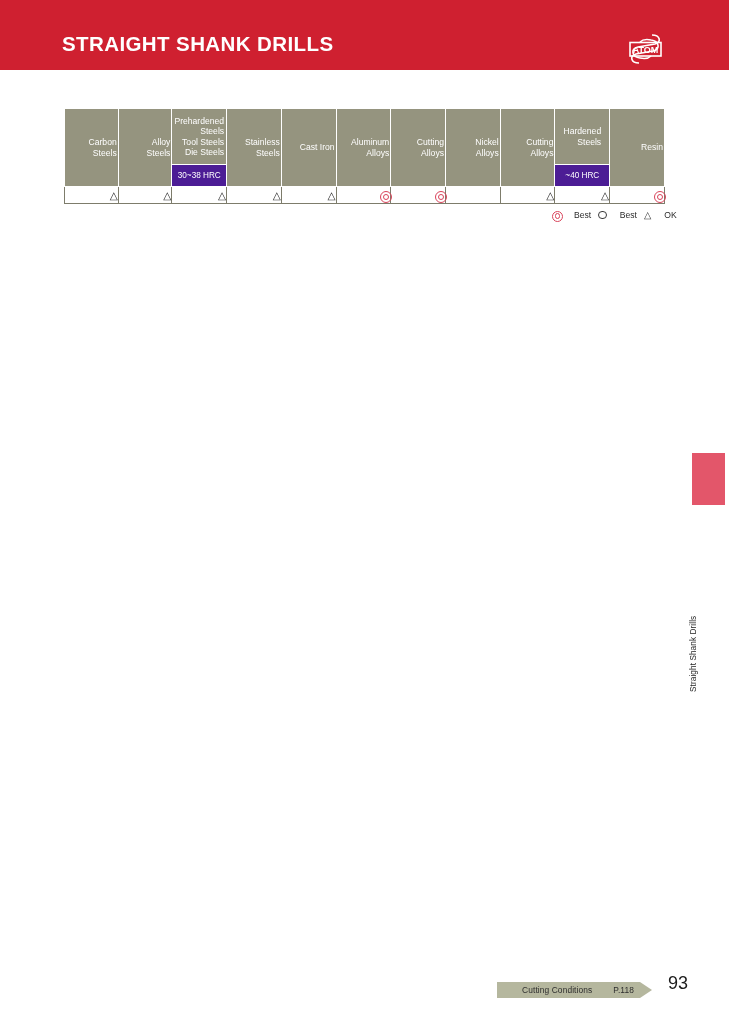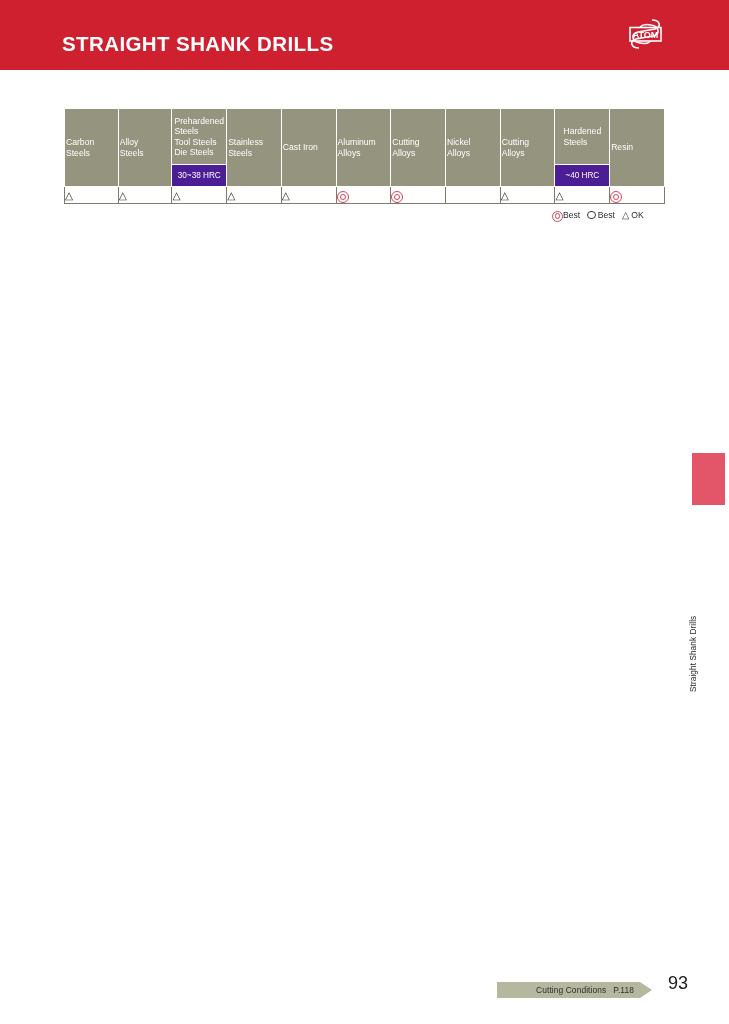--- a/index.html
+++ b/index.html
@@ -16,35 +16,35 @@
     position: absolute; left: 0; top: 0; width: 729px; height: 70px;
     background: #cf2030;
   }
   .header-title {
     position: absolute; left: 62px; top: 32px;
     font-size: 20.5px; font-weight: bold; letter-spacing: 0.4px;
     color: #ffffff; font-family: "Liberation Sans", sans-serif;
     white-space: nowrap;
   }
   .logo-wrap {
-    position: absolute; left: 618px; top: 12px; width: 55px; height: 44px;
+    position: absolute; left: 618px; top: 27px; width: 55px; height: 44px;
   }
   .logo-wrap svg { display: block; }
 
   
   .mat-table {
     position: absolute; left: 64px; top: 108px;
     width: 601px;
     border-collapse: collapse;
     table-layout: fixed;
   }
   .mat-table td {
     border: 1px solid #ffffff;
     vertical-align: middle;
-    text-align: left;
+    text-align: right;
     padding: 0;
   }
   .mat-table .hdr {
     background: #95947f;
     color: #ffffff;
     font-size: 8.6px;
     line-height: 1.18;
     height: 78px;
     padding: 2px 1px;
   }
@@ -82,21 +82,21 @@
   .sym-best::before { left: 0; top: 0; width: 10px; height: 10px; }
   .sym-best::after { left: 3px; top: 3px; width: 4px; height: 4px; border-width: 1.2px; }
 
   
   .legend {
     position: absolute; left: 552px; top: 210px;
     font-size: 8.6px; color: #2b2b2b;
     display: flex; align-items: center; gap: 4px;
     white-space: nowrap;
   }
-  .legend .lg-item { display: flex; align-items: center; gap: 2px; margin-right: 3px; }
+  .legend .lg-item { display: flex; align-items: center; gap: 13px; margin-right: 3px; }
   .lg-best { display:inline-block; width: 9px; height: 9px; position: relative; }
   .lg-best::before, .lg-best::after { content:""; position:absolute; border-radius:50%; border:1.2px solid #d9435a; }
   .lg-best::before { left:0; top:0; width:9px; height:9px; }
   .lg-best::after { left:2.8px; top:2.8px; width:3.4px; height:3.4px; }
   .lg-good { display:inline-block; width: 8.5px; height: 8.5px; border:1px solid #3a3a3a; border-radius:50%; }
   .lg-ok { font-size: 9.5px; color:#2b2b2b; line-height:1; }
 
   
   .side-tab {
     position: absolute; left: 692px; top: 453px;
@@ -113,21 +113,21 @@
     text-align: left;
   }
 
   
   .footer-tag {
     position: absolute; left: 497px; top: 982px;
     height: 16px; background: #b5b79e;
     display: flex; align-items: center; justify-content: flex-end;
     padding-right: 18px; width: 155px;
     clip-path: polygon(0 0, calc(100% - 12px) 0, 100% 50%, calc(100% - 12px) 100%, 0 100%);
-    font-size: 8.4px; color: #2e2e2e; gap: 7px;
+    font-size: 8.4px; color: #2e2e2e; gap: 21px;
   }
   .footer-tag .ft-label { letter-spacing: 0.1px; }
   .footer-tag .ft-page { letter-spacing: 0.1px; }
   .page-number {
     position: absolute; left: 668px; top: 973px;
     font-size: 18px; color: #1b1b1b;
   }
 </style>
 </head>
 <body>

